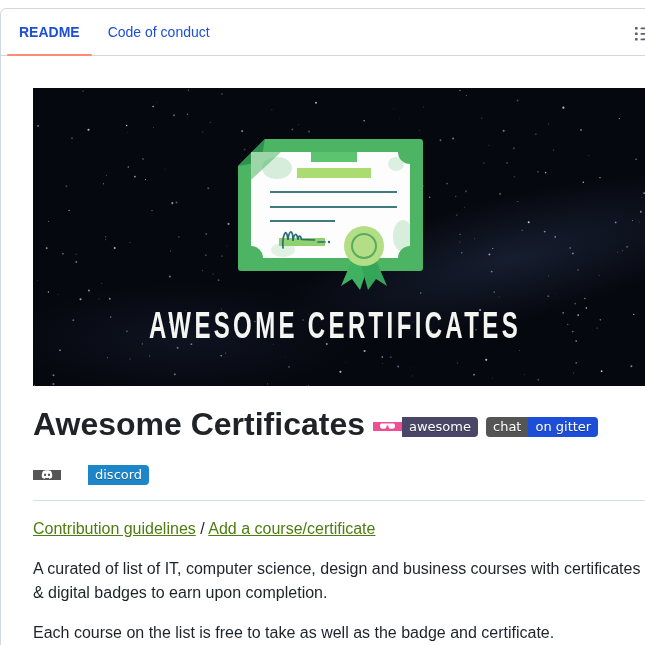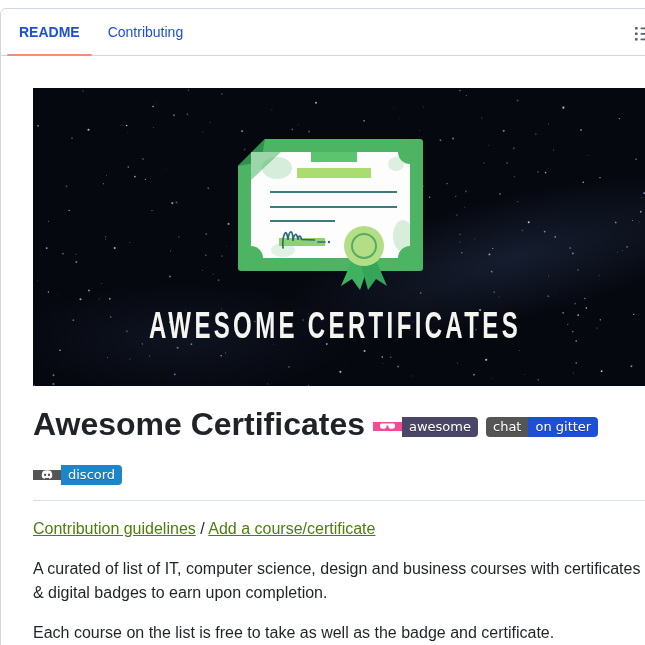--- a/index.html
+++ b/index.html
@@ -43,34 +43,34 @@
   .badge{
     display:inline-flex;height:20px;border-radius:4px;overflow:hidden;
     font-family:"DejaVu Sans",sans-serif;font-size:13px;font-weight:400;color:#fff;
     vertical-align:middle;margin-left:8px;text-decoration:none;line-height:20px;
     text-shadow:0 1px 0 rgba(0,0,0,.25);
     align-items:center;
   }
   .badge .seg{display:flex;align-items:center;padding:0 7px;gap:4px;white-space:nowrap;}
   .badge .seg svg{display:block;}
   .h1-line-break{display:block;height:8px;}
-  .badge.first-of-line{margin-left:0;}
+  .badge.first-of-line{margin-left:0;gap:27px;}
   .links-p{margin:0 0 16px 0;}
   .links-p a{color:#4d7c0f;text-decoration:underline;}
   .body-p{margin:0 0 16px 0;color:#1f2328;}
 </style>
 </head>
 <body>
 
 <div class="readme-box">
 
   <nav class="tab-bar" id="tabBar">
 
     <button class="tab active">README</button>
-      <button class="tab">Contributing</button>
+      <button class="tab">Code of conduct</button>
       <button class="outline-btn" title="">
       <svg width="22" height="18" viewBox="0 0 22 18">
         <g fill="#59626b">
           <rect x="1" y="2" width="2.6" height="2.6" rx="0.5"></rect>
           <rect x="1" y="7.5" width="2.6" height="2.6" rx="0.5"></rect>
           <rect x="1" y="13" width="2.6" height="2.6" rx="0.5"></rect>
           <rect x="6.5" y="2.5" width="15" height="1.8" rx="0.9"></rect>
           <rect x="6.5" y="8" width="15" height="1.8" rx="0.9"></rect>
           <rect x="6.5" y="13.5" width="15" height="1.8" rx="0.9"></rect>
         </g>

